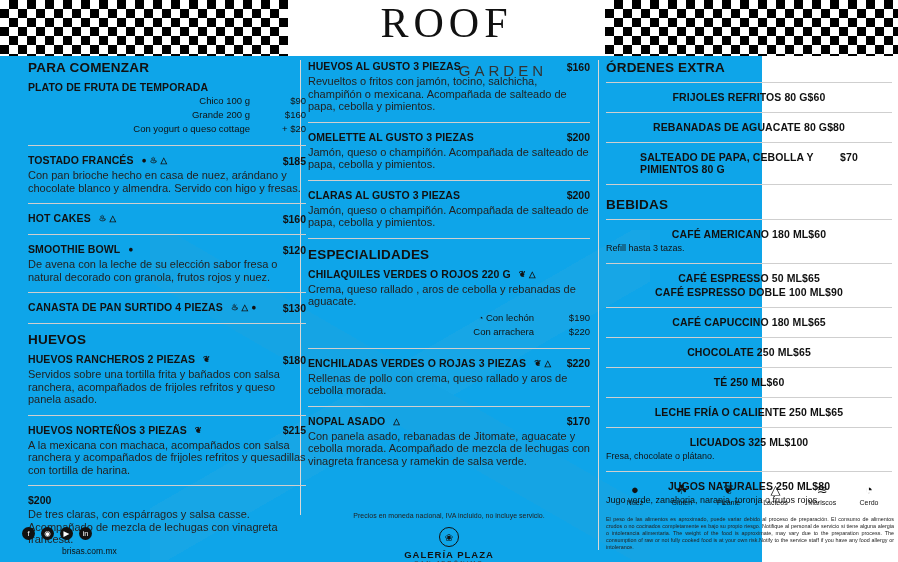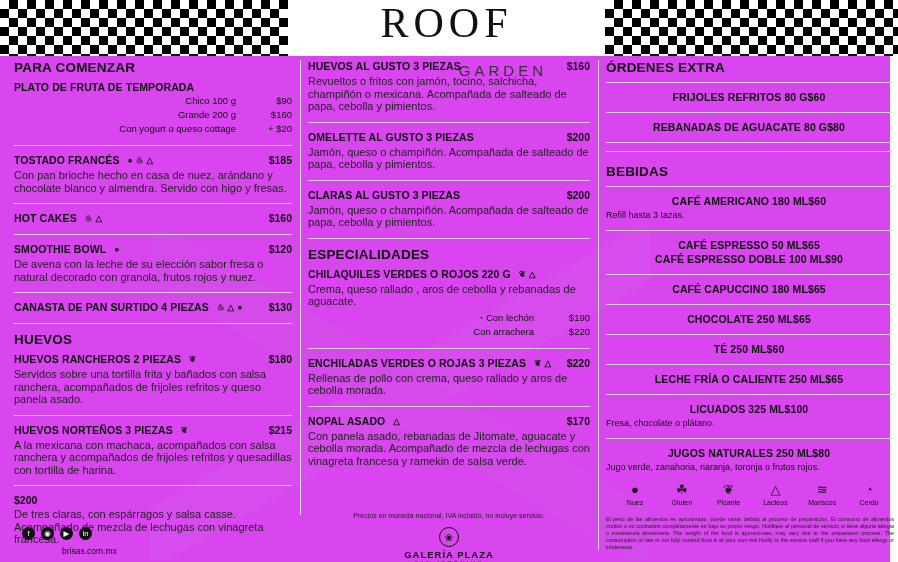--- a/index.html
+++ b/index.html
@@ -3,21 +3,21 @@
 <meta charset="utf-8">
 <style>
   * { box-sizing: border-box; margin: 0; padding: 0; }
   html, body {
     width: 898px; height: 562px;
     background: #ffffff;
     font-family: "Liberation Sans", sans-serif;
     color: #111111;
     overflow: hidden;
   }
-  .page { position: relative; width: 890px; height: 562px; background:#d946ef; }
+  .page { position: relative; width: 762px; height: 562px; background:#0ea5e9; }
 
   
   .pattern-band {
     position: absolute; top: 0; height: 56px;
     background-color: #ffffff;
     background-image:
       linear-gradient(45deg, #000 25%, transparent 25%, transparent 75%, #000 75%),
       linear-gradient(45deg, #000 25%, transparent 25%, transparent 75%, #000 75%);
     background-size: 18px 18px;
     background-position: 0 0, 9px 9px;
@@ -46,37 +46,37 @@
   .watermark {
     position:absolute; left: 150px; top: 230px; width: 500px; height: 330px;
     opacity: 0.05; pointer-events:none;
     background:
       linear-gradient(30deg, transparent 45%, #999 45%, #999 55%, transparent 55%),
       linear-gradient(-30deg, transparent 45%, #bbb 45%, #bbb 55%, transparent 55%);
   }
 
   
   .col { position: absolute; top: 60px; }
-  .col-1 { left: 14px;  width: 278px; }
+  .col-1 { left: 28px;  width: 278px; }
   .col-2 { left: 308px; width: 282px; }
   .col-3 { left: 606px; width: 286px; }
 
   .vline { position:absolute; top: 60px; width:1px; background:#d8d8d8; }
   .vline-a { left: 300px; height: 455px; }
   .vline-b { left: 598px; height: 490px; }
 
   h2.section {
     font-size: 13.5px; font-weight: bold; letter-spacing: 0.2px;
     margin: 0 0 6px 0; color:#111;
   }
   h2.section.spaced { margin-top: 12px; }
 
   .item { margin-bottom: 9px; }
   .item-head {
-    display: flex; align-items: flex-start; justify-content: space-between;
+    display: flex; align-items: center; justify-content: space-between;
     gap: 12px;
   }
   .item-name {
     font-size: 10.5px; font-weight: bold; line-height: 13px; letter-spacing: 0.1px;
     text-transform: uppercase;
   }
   .price { font-size: 10.5px; font-weight: bold; white-space: nowrap; }
   .desc {
     font-size: 11px; line-height: 12.5px; color: #222; margin-top: 2px;
     font-weight: normal; text-transform: none;
@@ -399,20 +399,26 @@
     <div class="rule"></div>
 
     <div class="blk3">
       <div class="row3">
         <span class="r-name">REBANADAS DE AGUACATE 80 G</span>
         <span class="price">$80</span>
       </div>
     </div>
     <div class="rule"></div>
 
+    <div class="blk3">
+      <div class="row3">
+        <span class="r-name" style="max-width:200px; display:inline-block;">SALTEADO DE PAPA, CEBOLLA Y PIMIENTOS 80 G</span>
+        <span class="price">$70</span>
+      </div>
+    </div>
     <div class="rule"></div>
 
     <h2 class="section spaced">BEBIDAS</h2>
     <div class="rule"></div>
 
     <div class="blk3">
       <div class="row3">
         <span class="r-name">CAFÉ AMERICANO 180 ML</span>
         <span class="price">$60</span>
       </div>

